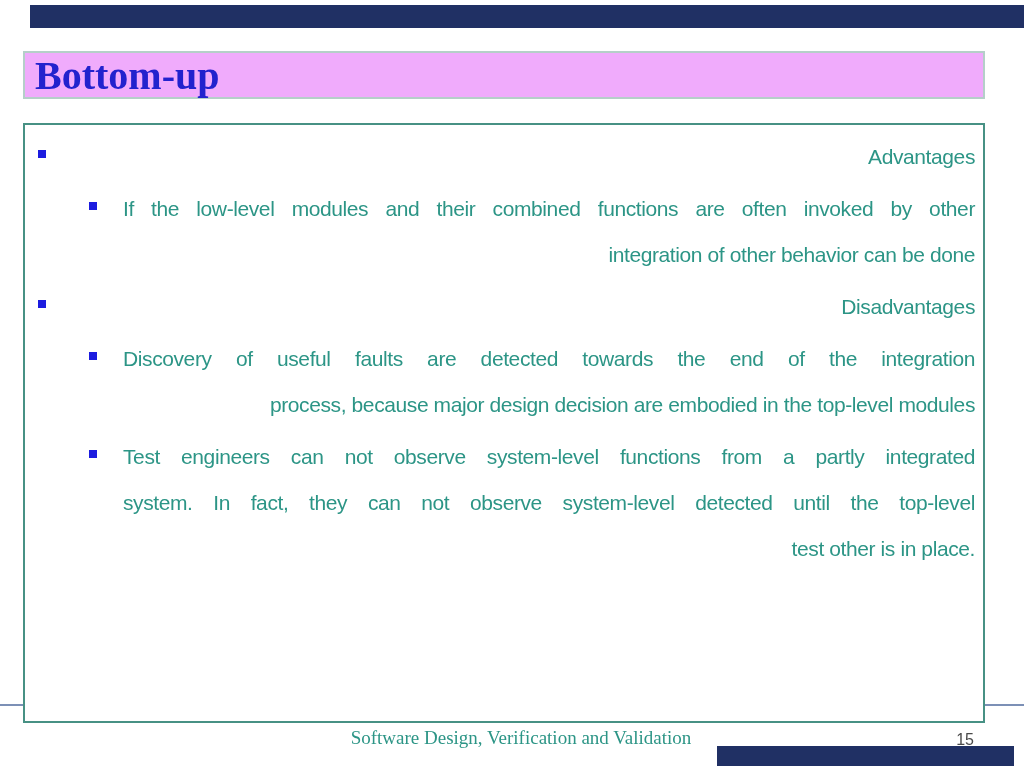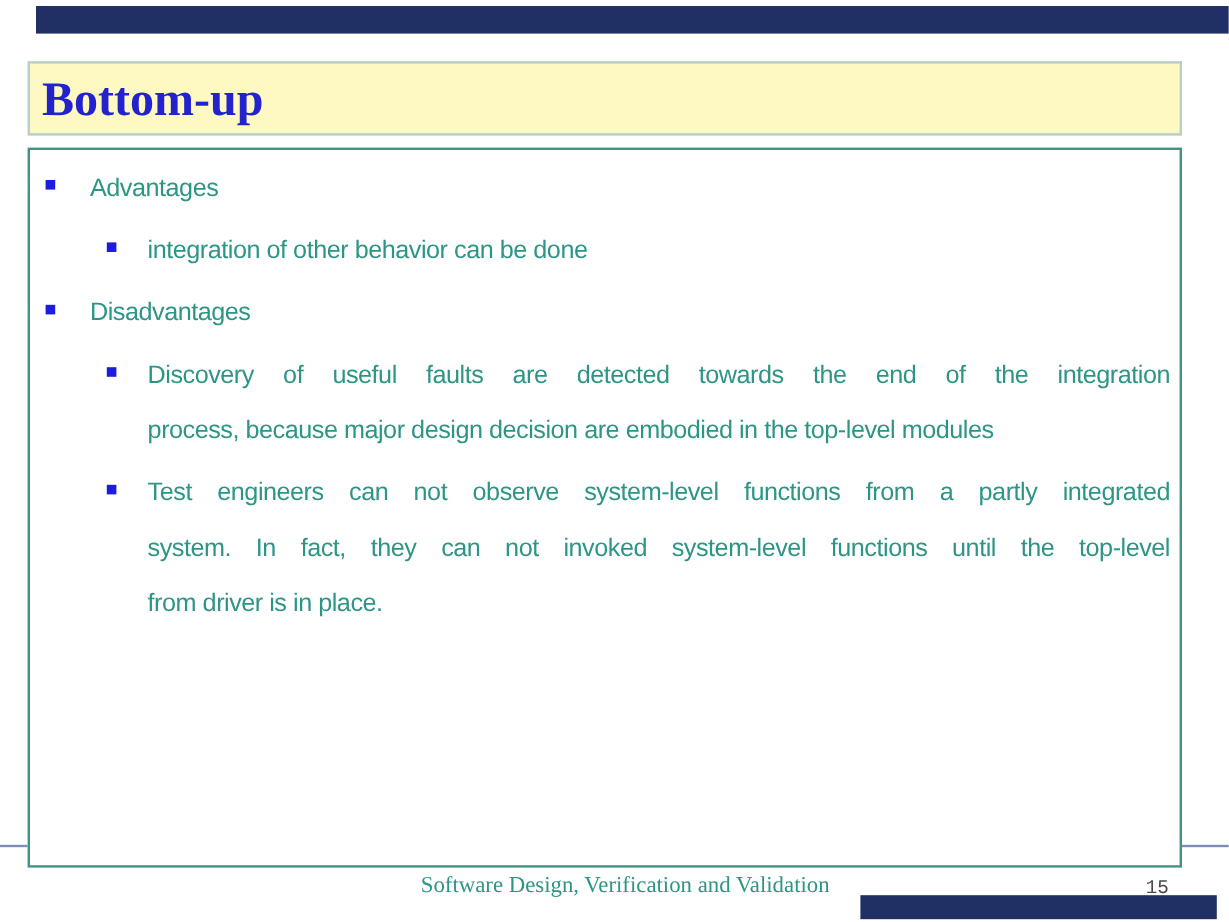--- a/index.html
+++ b/index.html
@@ -13,23 +13,23 @@
   * { box-sizing:border-box; }
 
   .slide { position:absolute; left:0; top:0; width:1024px; height:768px; }
 
   .top-bar {
     position:absolute; left:30px; top:5px; right:0; height:23px;
     background:var(--navy);
   }
 
   .title-box {
-    position:absolute; left:23px; top:51px; width:962px; height:62px;
+    position:absolute; left:23px; top:51px; width:962px; height:48px;
     border:2px solid var(--title-border);
-    background:#fef9c3;
+    background:#f0abfc;
     display:flex; align-items:center;
   }
   .title-text {
     font-family:"Liberation Serif", serif;
     font-weight:bold;
     font-size:40px;
     color:var(--title-color);
     margin-left:10px;
     white-space:nowrap;
   }
@@ -48,40 +48,41 @@
   }
   .item.l1 .bullet { left:13px; }
   .item.l2 .bullet { left:64px; }
 
   .line {
     line-height:46px;
     font-size:21px;
     letter-spacing:-0.4px;
     color:var(--body-text);
     white-space:normal;
+    text-align:right;
   }
   .item.l1 .line { margin-left:50px; width:900px; }
   .item.l2 .line { margin-left:98px; width:852px; }
   .line.stretch { text-align:justify; text-align-last:justify; }
 
   .hairline { position:absolute; top:704px; height:2px; background:var(--progress-line); }
   .hairline.left  { left:0; width:23px; }
   .hairline.right { left:985px; width:39px; }
 
   .footer-text {
     position:absolute; top:727px; left:0; width:1042px;
     text-align:center;
     font-family:"Liberation Serif", serif;
     font-size:19px;
     color:var(--footer-text);
   }
   .page-number {
     position:absolute; top:731px; left:948px; width:26px;
     text-align:right;
-    font-family:Liberation Mono, monospace;
+    font-family:Liberation Sans, sans-serif;
     font-size:16px;
     color:var(--page-number);
   }
 
   .bottom-bar {
     position:absolute; left:717px; top:746px; width:297px; height:20px;
     background:var(--navy);
   }
 </style>
 </head>
@@ -95,36 +96,37 @@
     <div class="title-text">Bottom-up</div>
   </div>
 
   <div class="content-box">
       <div class="item l1">
         <div class="bullet"></div>
         <div class="line">Advantages</div>
       </div>
       <div class="item l2">
         <div class="bullet"></div>
+        <div class="line stretch">If the low-level modules and their combined functions are often invoked by other</div>
         <div class="line">integration of other behavior can be done</div>
       </div>
       <div class="item l1">
         <div class="bullet"></div>
         <div class="line">Disadvantages</div>
       </div>
       <div class="item l2">
         <div class="bullet"></div>
         <div class="line stretch">Discovery of useful faults are detected towards the end of the integration</div>
         <div class="line">process, because major design decision are embodied in the top-level modules</div>
       </div>
       <div class="item l2">
         <div class="bullet"></div>
         <div class="line stretch">Test engineers can not observe system-level functions from a partly integrated</div>
-        <div class="line stretch">system. In fact, they can not invoked system-level functions until the top-level</div>
-        <div class="line">from driver is in place.</div>
+        <div class="line stretch">system. In fact, they can not observe system-level detected until the top-level</div>
+        <div class="line">test other is in place.</div>
       </div>
     </div>
 
   <div class="hairline left"></div>
   <div class="hairline right"></div>
 
   <div class="footer-text">Software Design, Verification and Validation</div>
   <div class="page-number">15</div>
 
   <div class="bottom-bar"></div>

